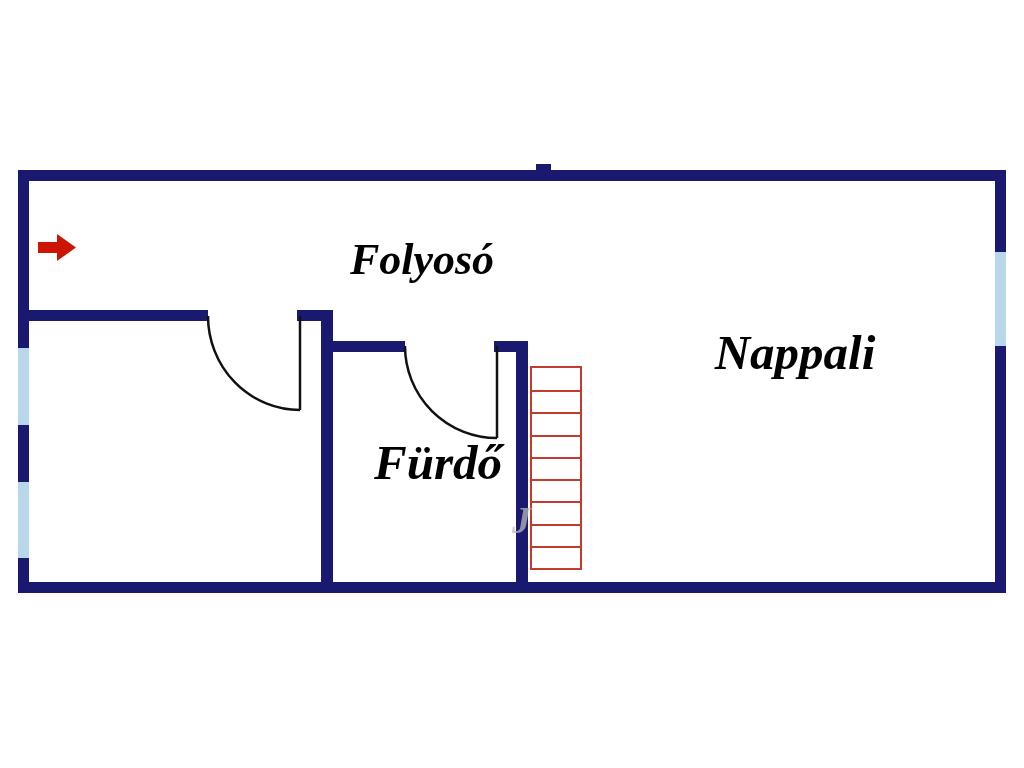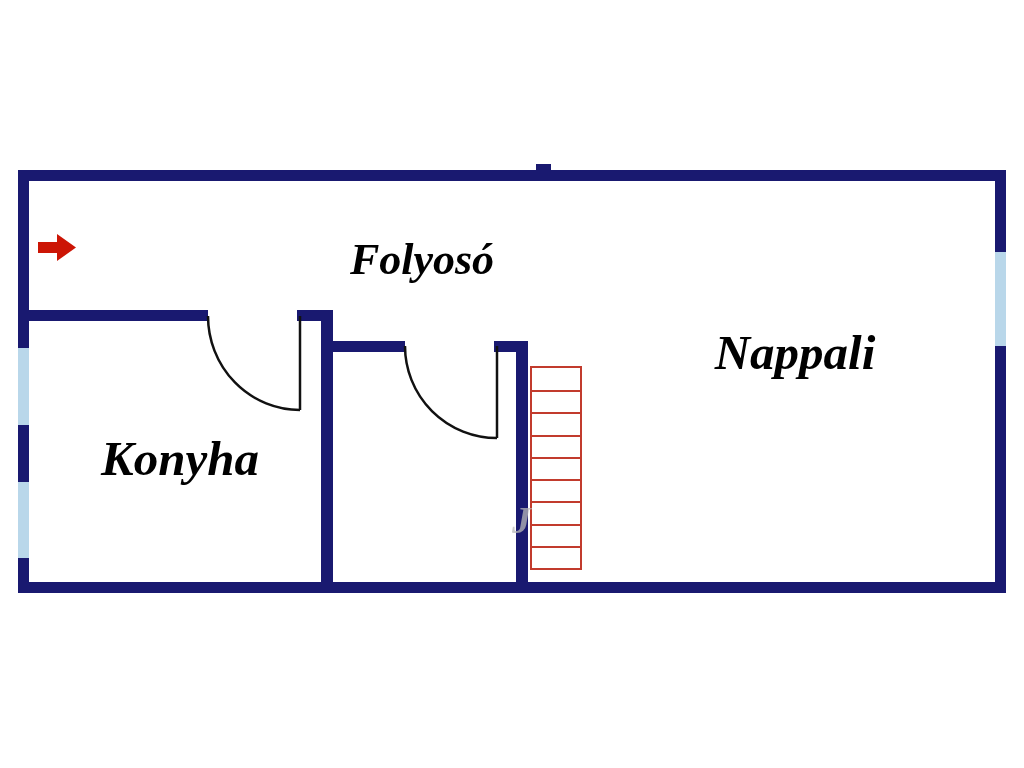--- a/index.html
+++ b/index.html
@@ -105,17 +105,17 @@
       <div class="tread" style="top: 77.7778%;"></div>
       <div class="tread" style="top: 88.8889%;"></div>
     </div>
 
   <svg class="arrow-svg" width="1024" height="768" viewBox="0 0 1024 768">
     <polygon points="38,242 57,242 57,234 76,247.5 57,261 57,253 38,253" fill="#cc1505"></polygon>
   </svg>
 
   <div class="room-label label-lg" style="left:422px; top:259px;">Folyosó</div>
   <div class="room-label label-md" style="left:795px; top:352px;">Nappali</div>
-  <div class="room-label label-md" style="left:180px; top:458px;">Konyha</div>
+  <div class="room-label label-md" style="left:438px; top:462px;">Fürdő</div>
 
   <div class="watermark">J</div>
 
 </div>
 
 </body></html>

